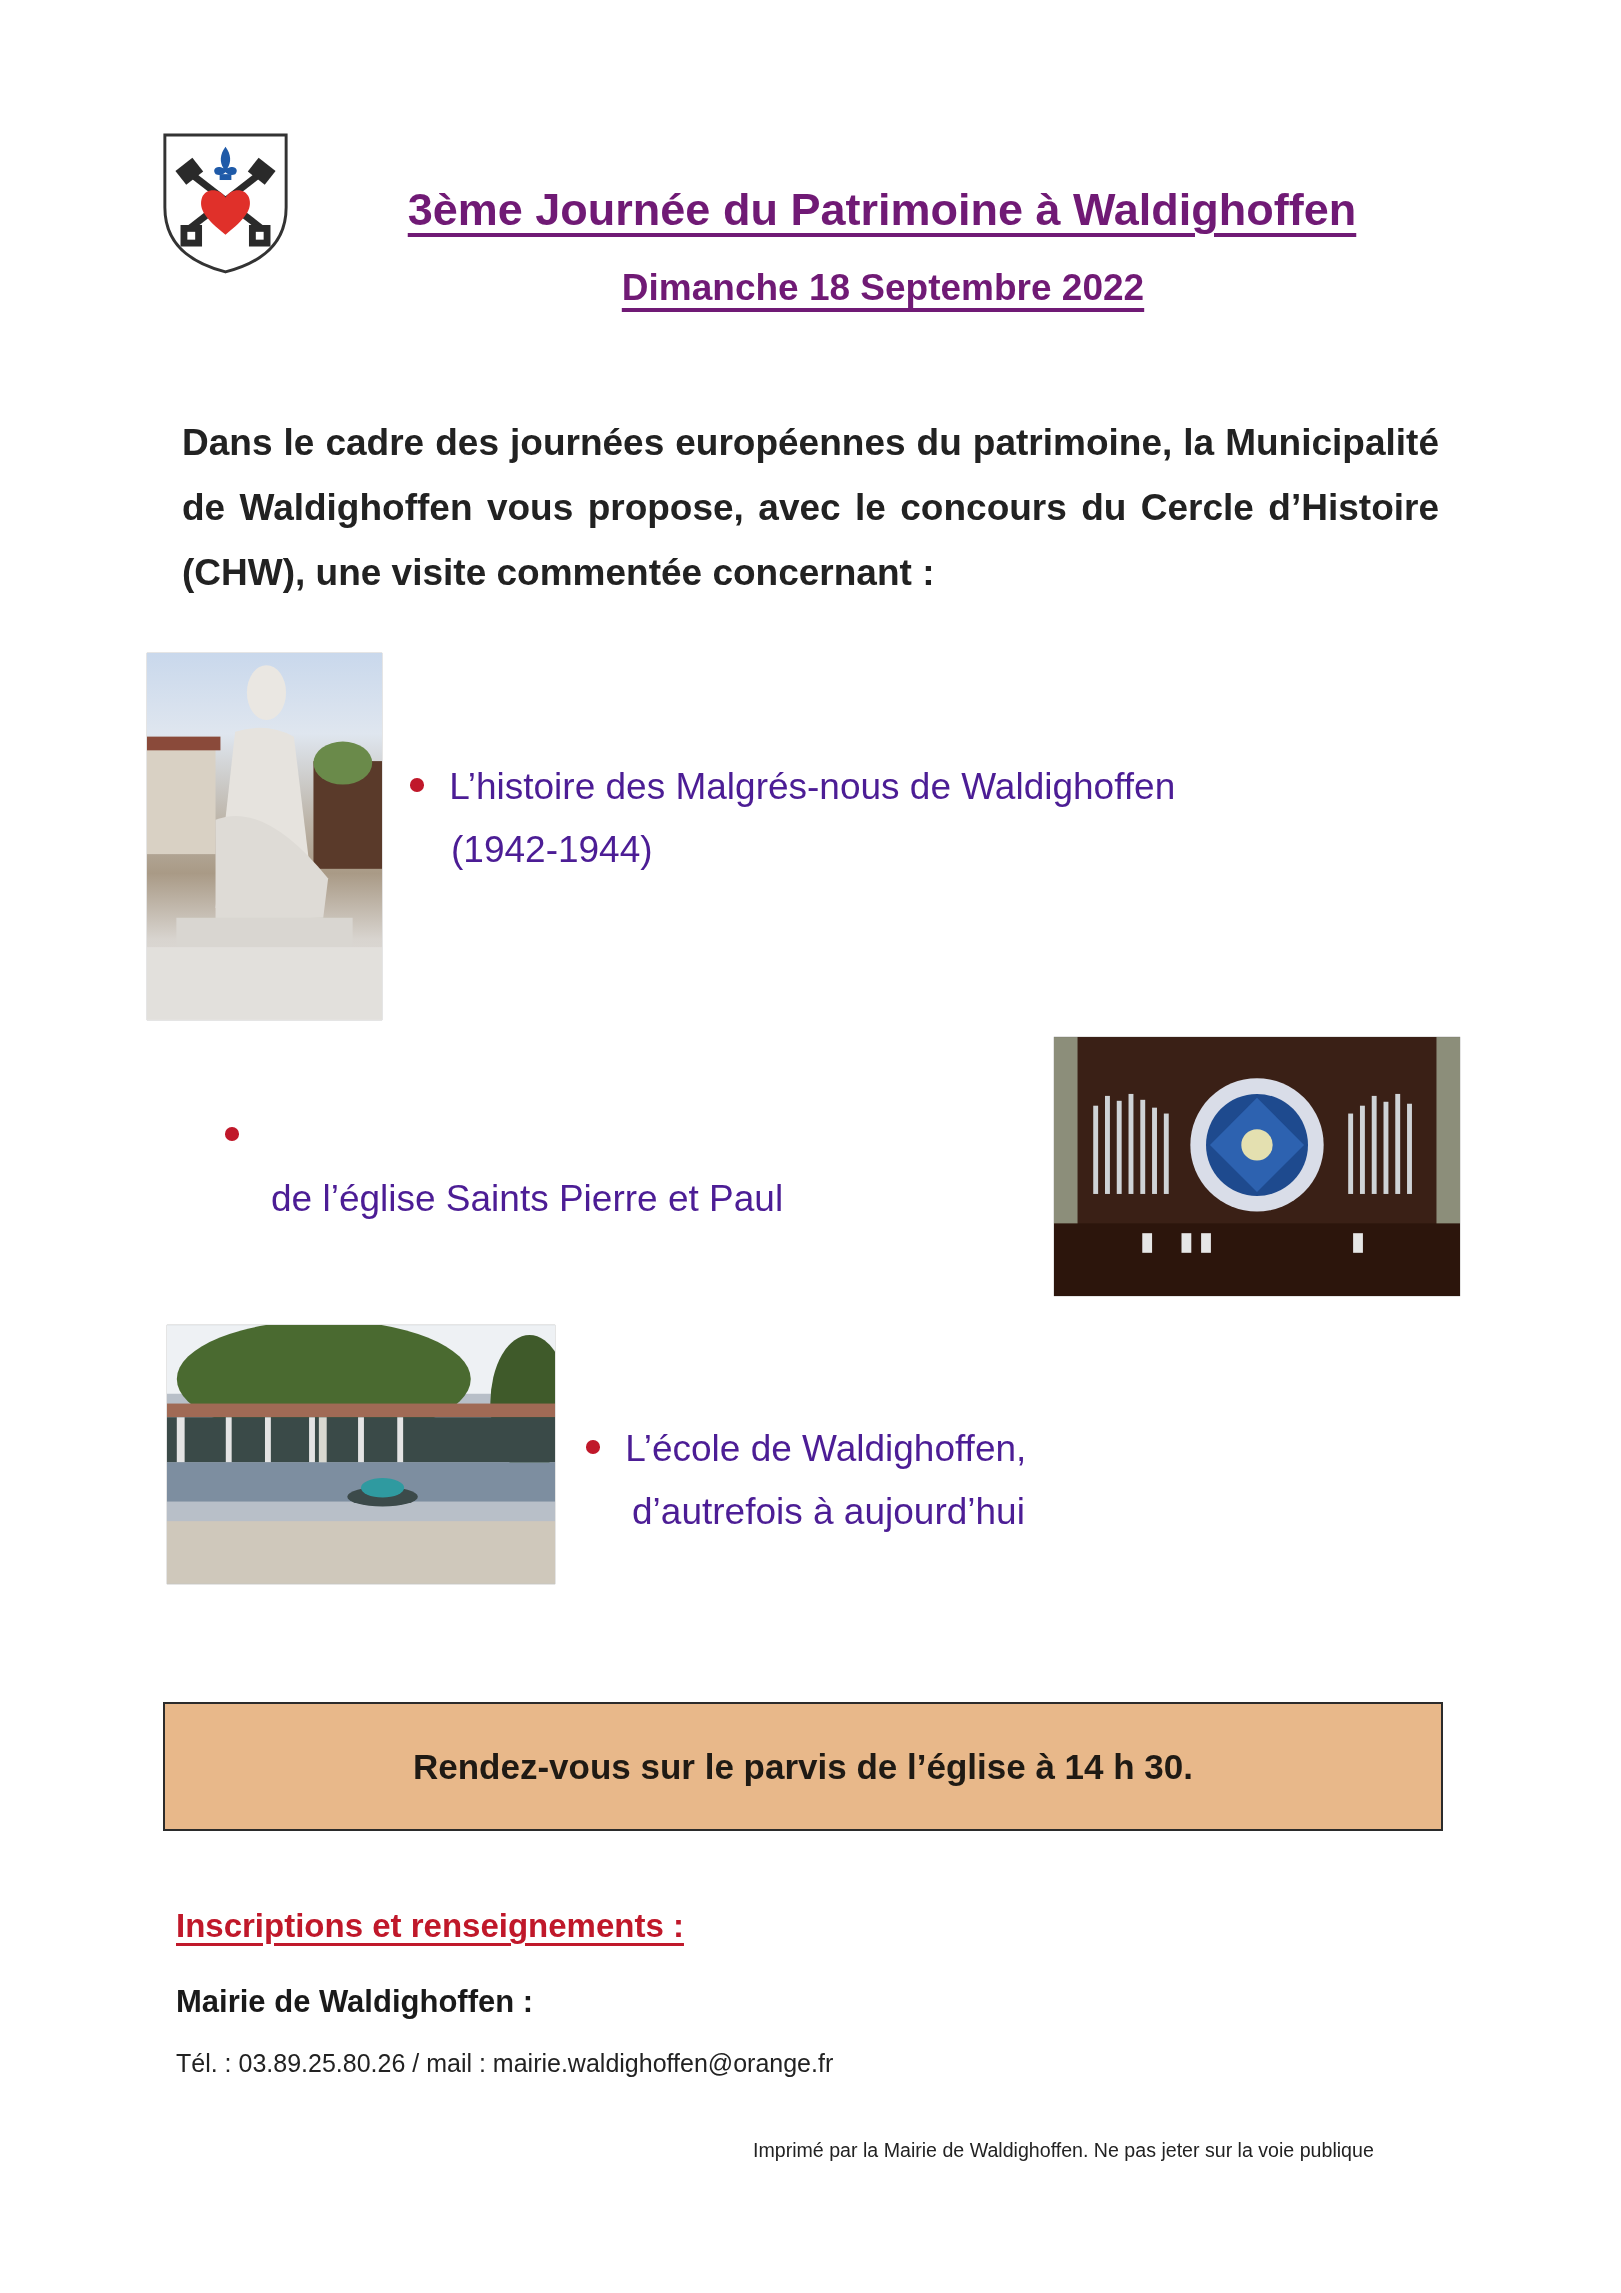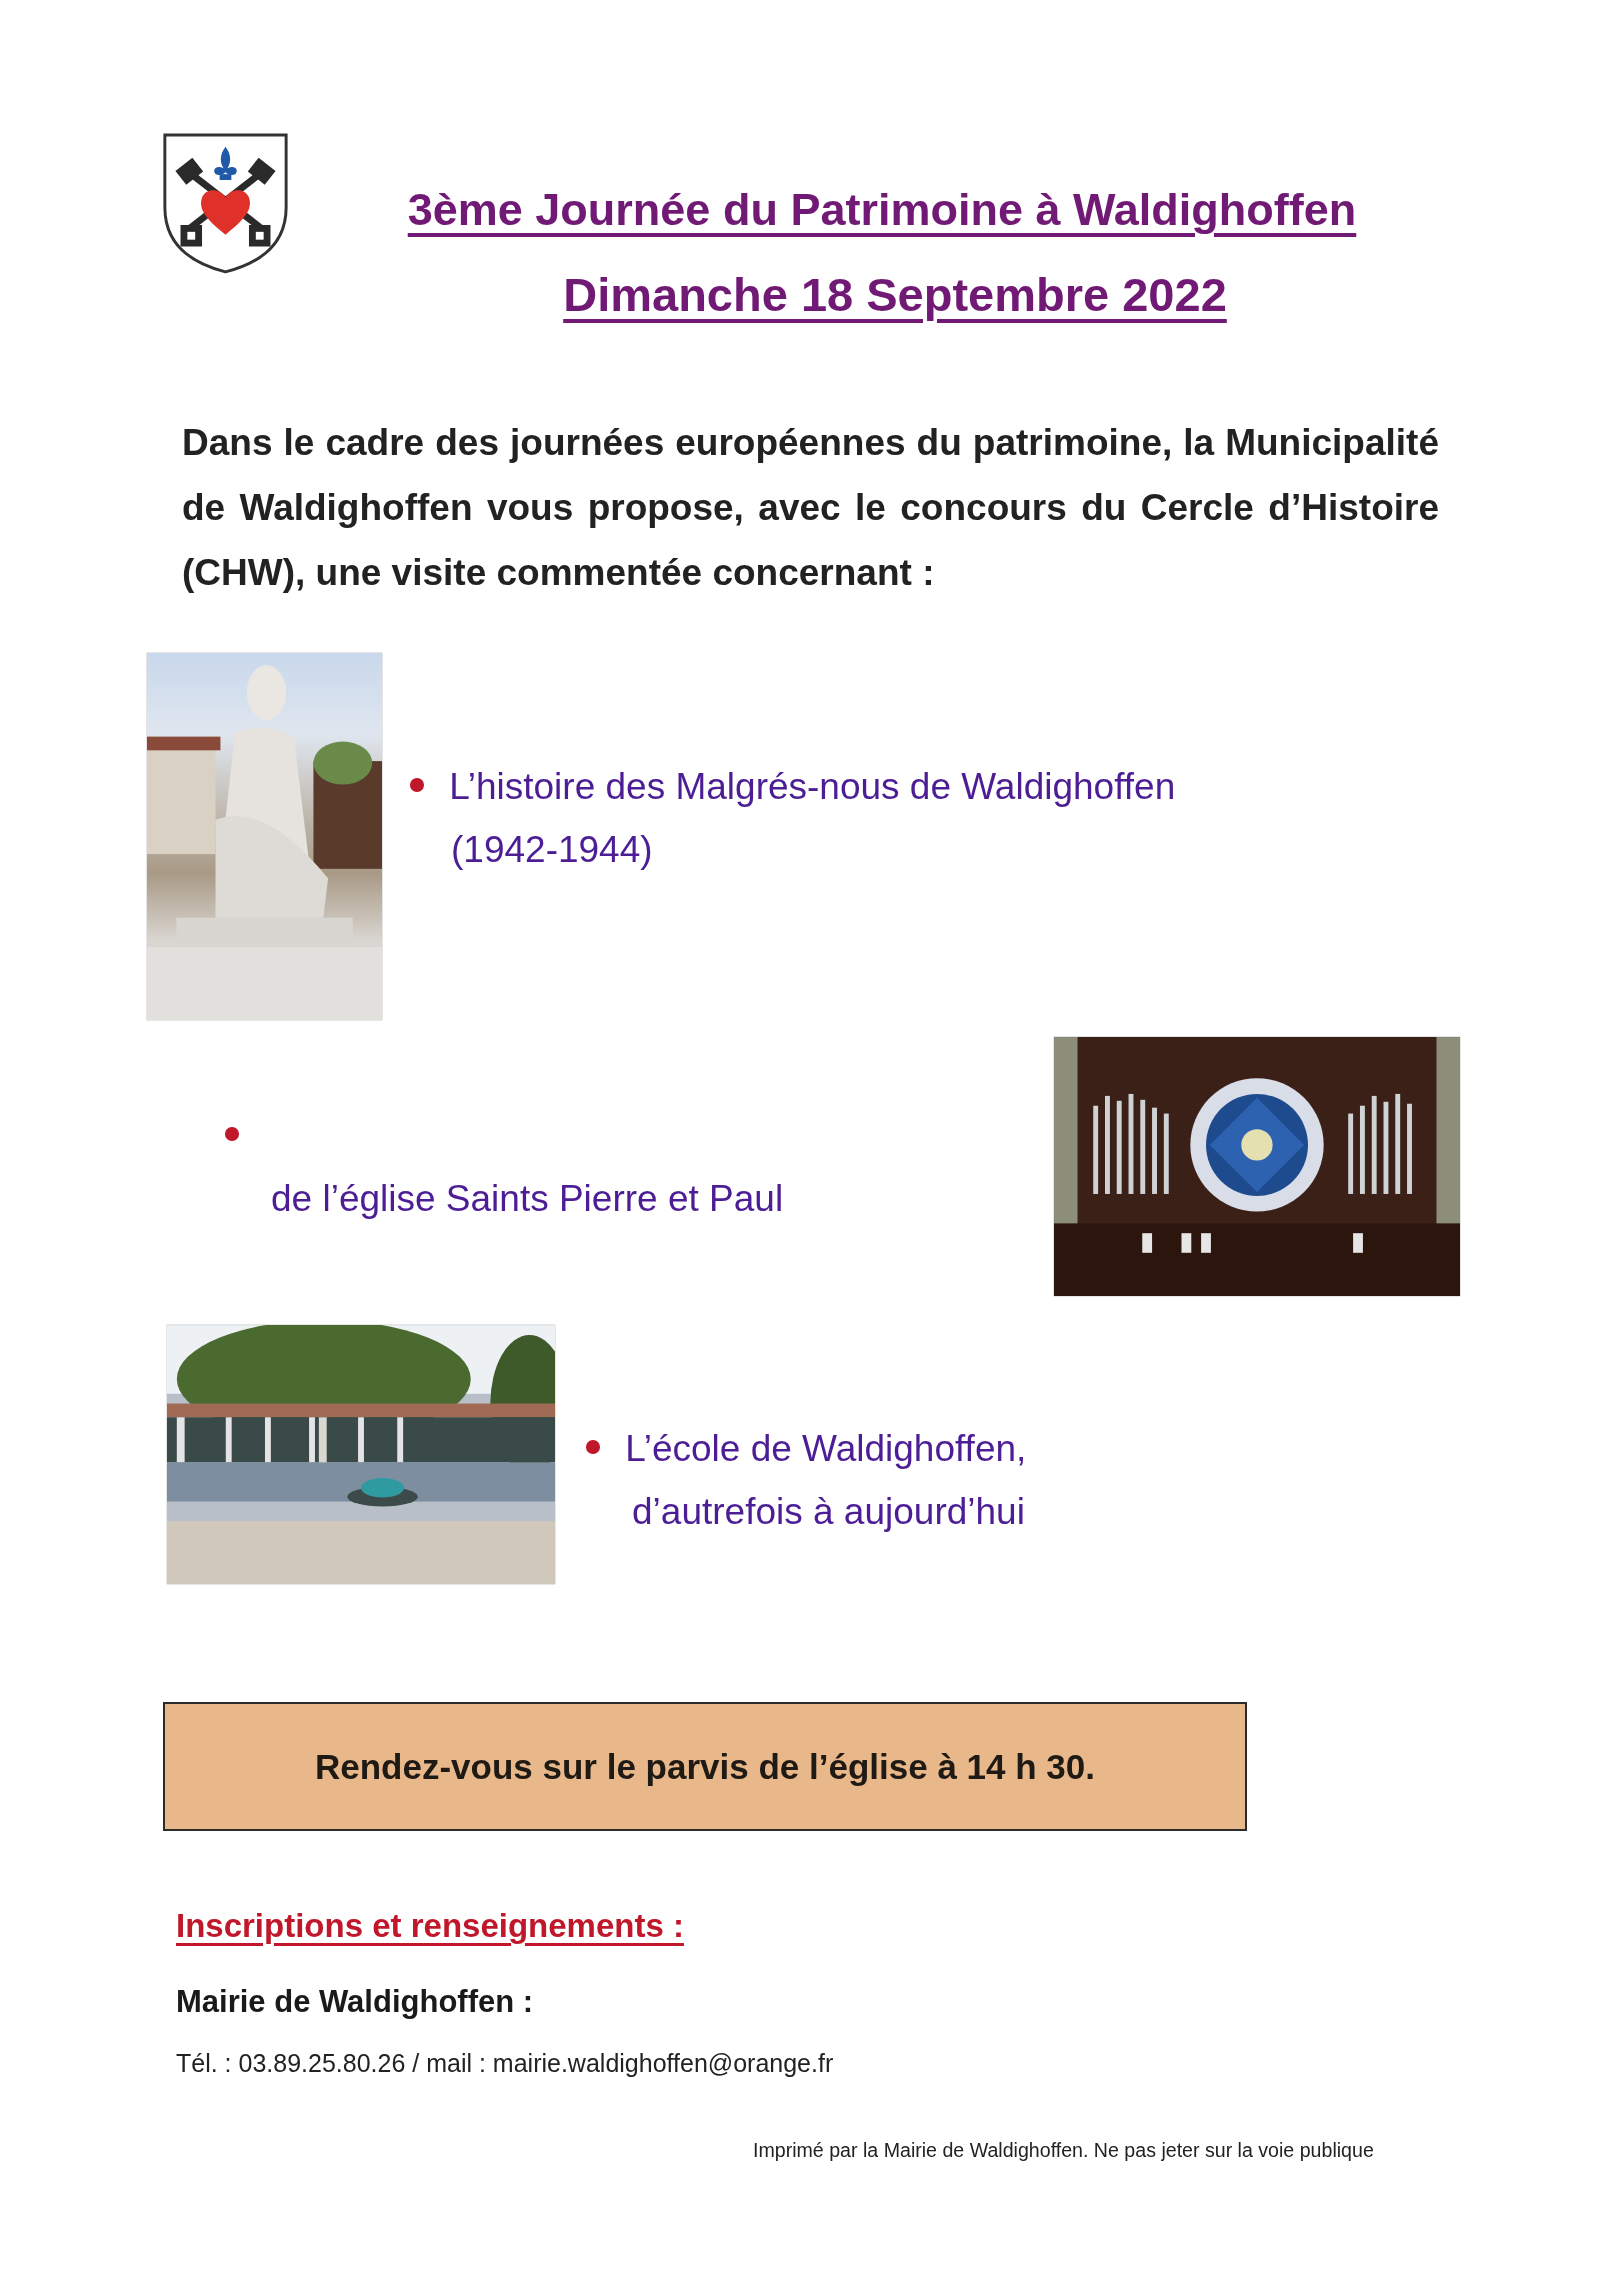--- a/index.html
+++ b/index.html
@@ -8,21 +8,21 @@
   .abs { position: absolute; }
 
   
   #crest { left: 159px; top: 129px; width: 133px; height: 147px; }
 
   
   .title { color: #701a75; font-weight: bold; text-decoration: underline;
            text-decoration-thickness: 3.9px; text-underline-offset: 7.8px;
            white-space: nowrap; text-align: center; }
   #title1 { left: 343px; top: 184px; width: 1078px; font-size: 45px; }
-  #title2 { left: 356px; top: 267px; width: 1078px; font-size: 47px; }
+  #title2 { left: 344px; top: 267px; width: 1078px; font-size: 37px; }
 
   
   #intro { left: 182px; top: 410px; width: 1257px; font-size: 37px; font-weight: bold;
            line-height: 65px; text-align: justify; color: #222; }
 
   
   .photo { overflow: hidden; box-shadow: 0 0 1px #666; }
   #photo-statue { left: 147px; top: 653px; width: 235px; height: 367px;
     background: linear-gradient(180deg, #c9d8ec 0%, #dfe6ef 22%, #bcb4a8 46%, #a99a86 60%, #d8d4cf 78%, #e8e6e3 100%); }
   #photo-organ { left: 1054px; top: 1037px; width: 406px; height: 259px;
@@ -36,21 +36,21 @@
                  background: #c0182a; margin-right: 25.5px; vertical-align: middle; position: relative; top: -3.9px; }
   .bullet .l2 { display: block; }
   #bullet1 { left: 410px; top: 755px; }
   #bullet1 .l2 { padding-left: 41px; }
   #bullet2 { left: 225px; top: 1104px; }
   #bullet2 .l2 { padding-left: 46px; }
   #bullet3 { left: 586px; top: 1417px; }
   #bullet3 .l2 { padding-left: 46px; }
 
   
-  #rdv-box { left: 163px; top: 1702px; width: 1084px; height: 129px; background: #e8b88a;
+  #rdv-box { left: 163px; top: 1702px; width: 1280px; height: 129px; background: #e8b88a;
              border: 2px solid #2b2b2b; box-sizing: border-box; display: flex; align-items: center; justify-content: center; }
   #rdv-text { font-size: 35px; font-weight: bold; color: #1f1a14; }
 
   
   #contact-heading { left: 176px; top: 1907px; font-size: 33px; font-weight: bold; color: #c0182a;
     text-decoration: underline; text-decoration-thickness: 2.9px; text-underline-offset: 5.9px; white-space: nowrap; }
   #contact-org { left: 176px; top: 1984px; font-size: 31px; font-weight: bold; color: #1a1a1a; white-space: nowrap; }
   #contact-line { left: 176px; top: 2049px; font-size: 25px; color: #222; white-space: nowrap; }
 
   

